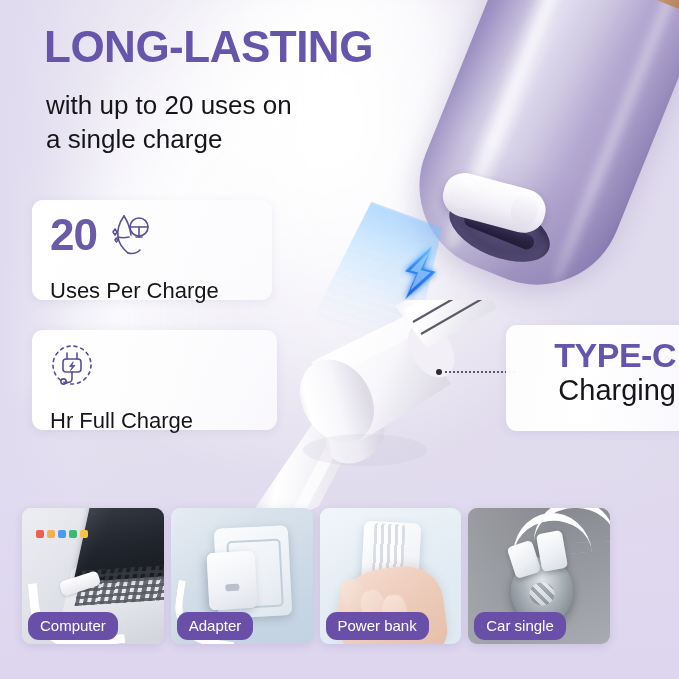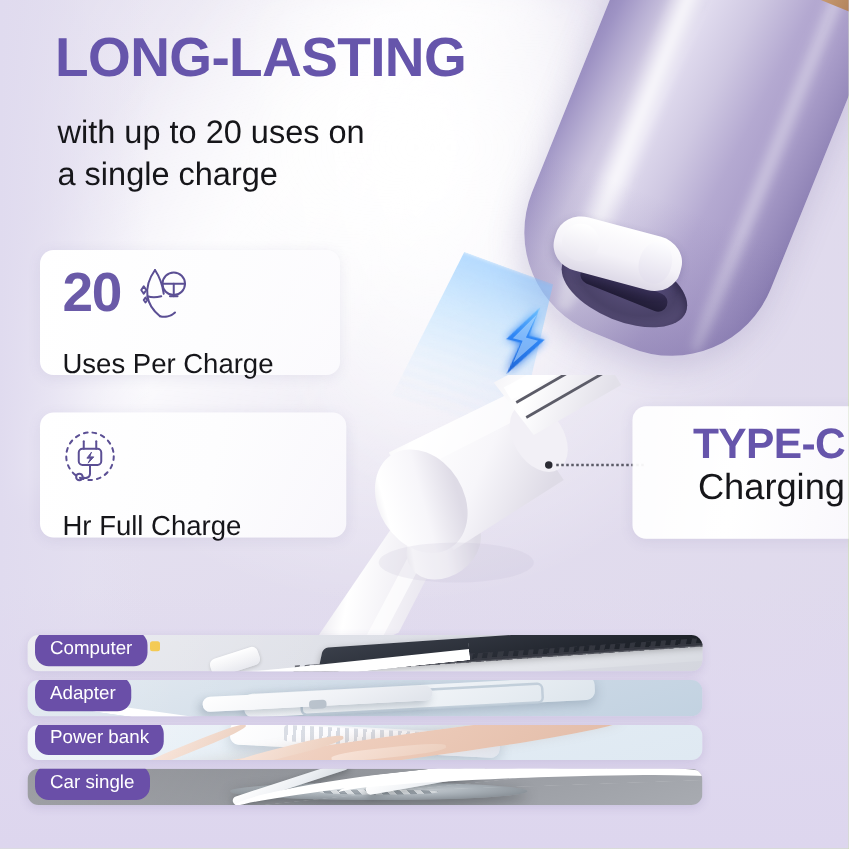--- a/index.html
+++ b/index.html
@@ -10,21 +10,21 @@
   }
   body {
     font-family: "Liberation Sans", sans-serif;
   }
 
   #stage {
     position: relative;
     width: 679px;
     height: 679px;
     overflow: hidden;
-    background: #84cc16;
+    background: #fca5a5;
   }
 
   
   .bg-base {
     position: absolute;
     inset: 0;
     background:
       radial-gradient(circle at 46% 22%, rgba(255,255,255,0.95) 0%, rgba(255,255,255,0.55) 26%, rgba(255,255,255,0.0) 52%),
       radial-gradient(ellipse at 12% 40%, #e6e2f1 0%, #e2ddee 40%, #ded8ec 100%),
       linear-gradient(120deg, #e4e0f0 0%, #efedf6 38%, #f4f2f9 55%, #e6e1f1 100%);
@@ -332,25 +332,24 @@
     top: 300px;
     width: 260px;
     height: 230px;
   }
 
   
   .strip {
     position: absolute;
     left: 22px;
     top: 508px;
-    width: 540px;
+    width: 588px;
     height: 136px;
     display: flex;
     gap: 7px;
-    flex-direction: column;
   }
   .thumb {
     position: relative;
     flex: 1 1 0;
     border-radius: 9px;
     overflow: hidden;
     box-shadow: 0 2px 8px rgba(98,86,150,0.16);
   }
   .thumb-pill {
     position: absolute;

